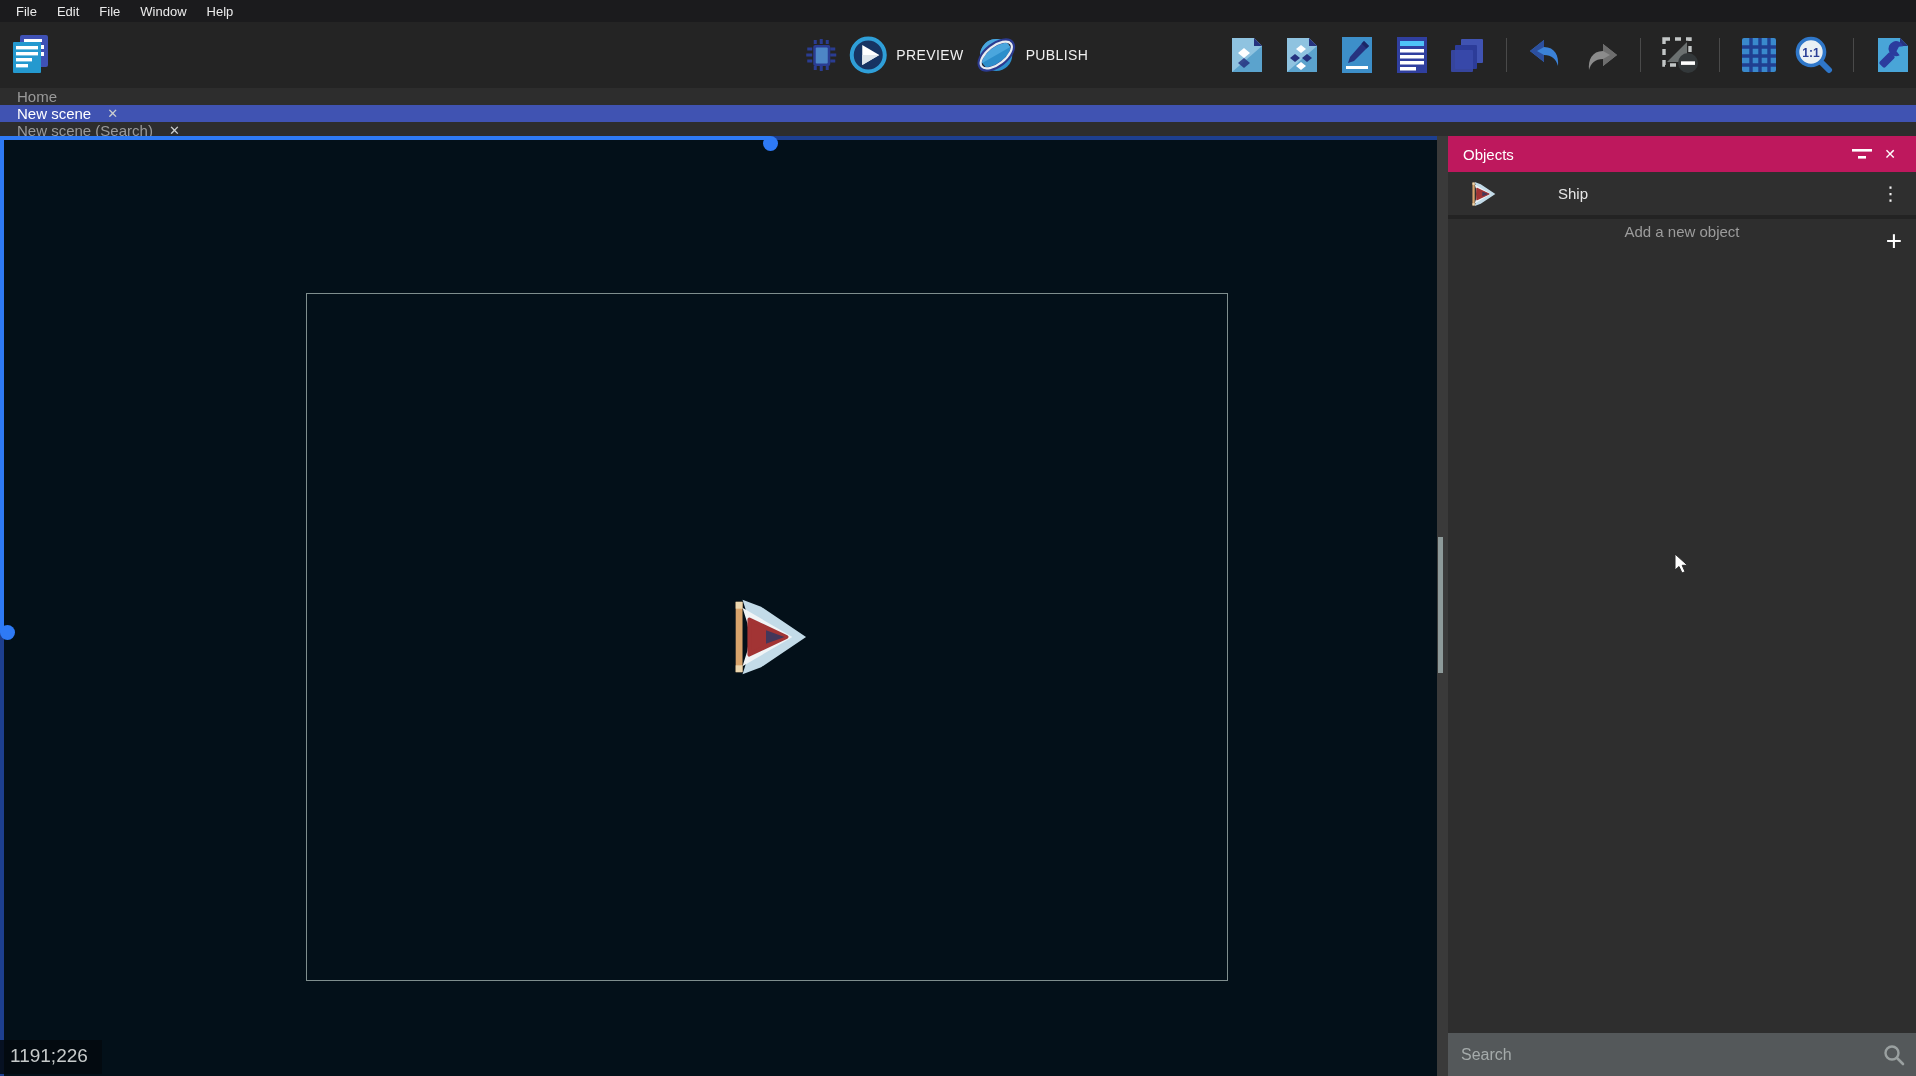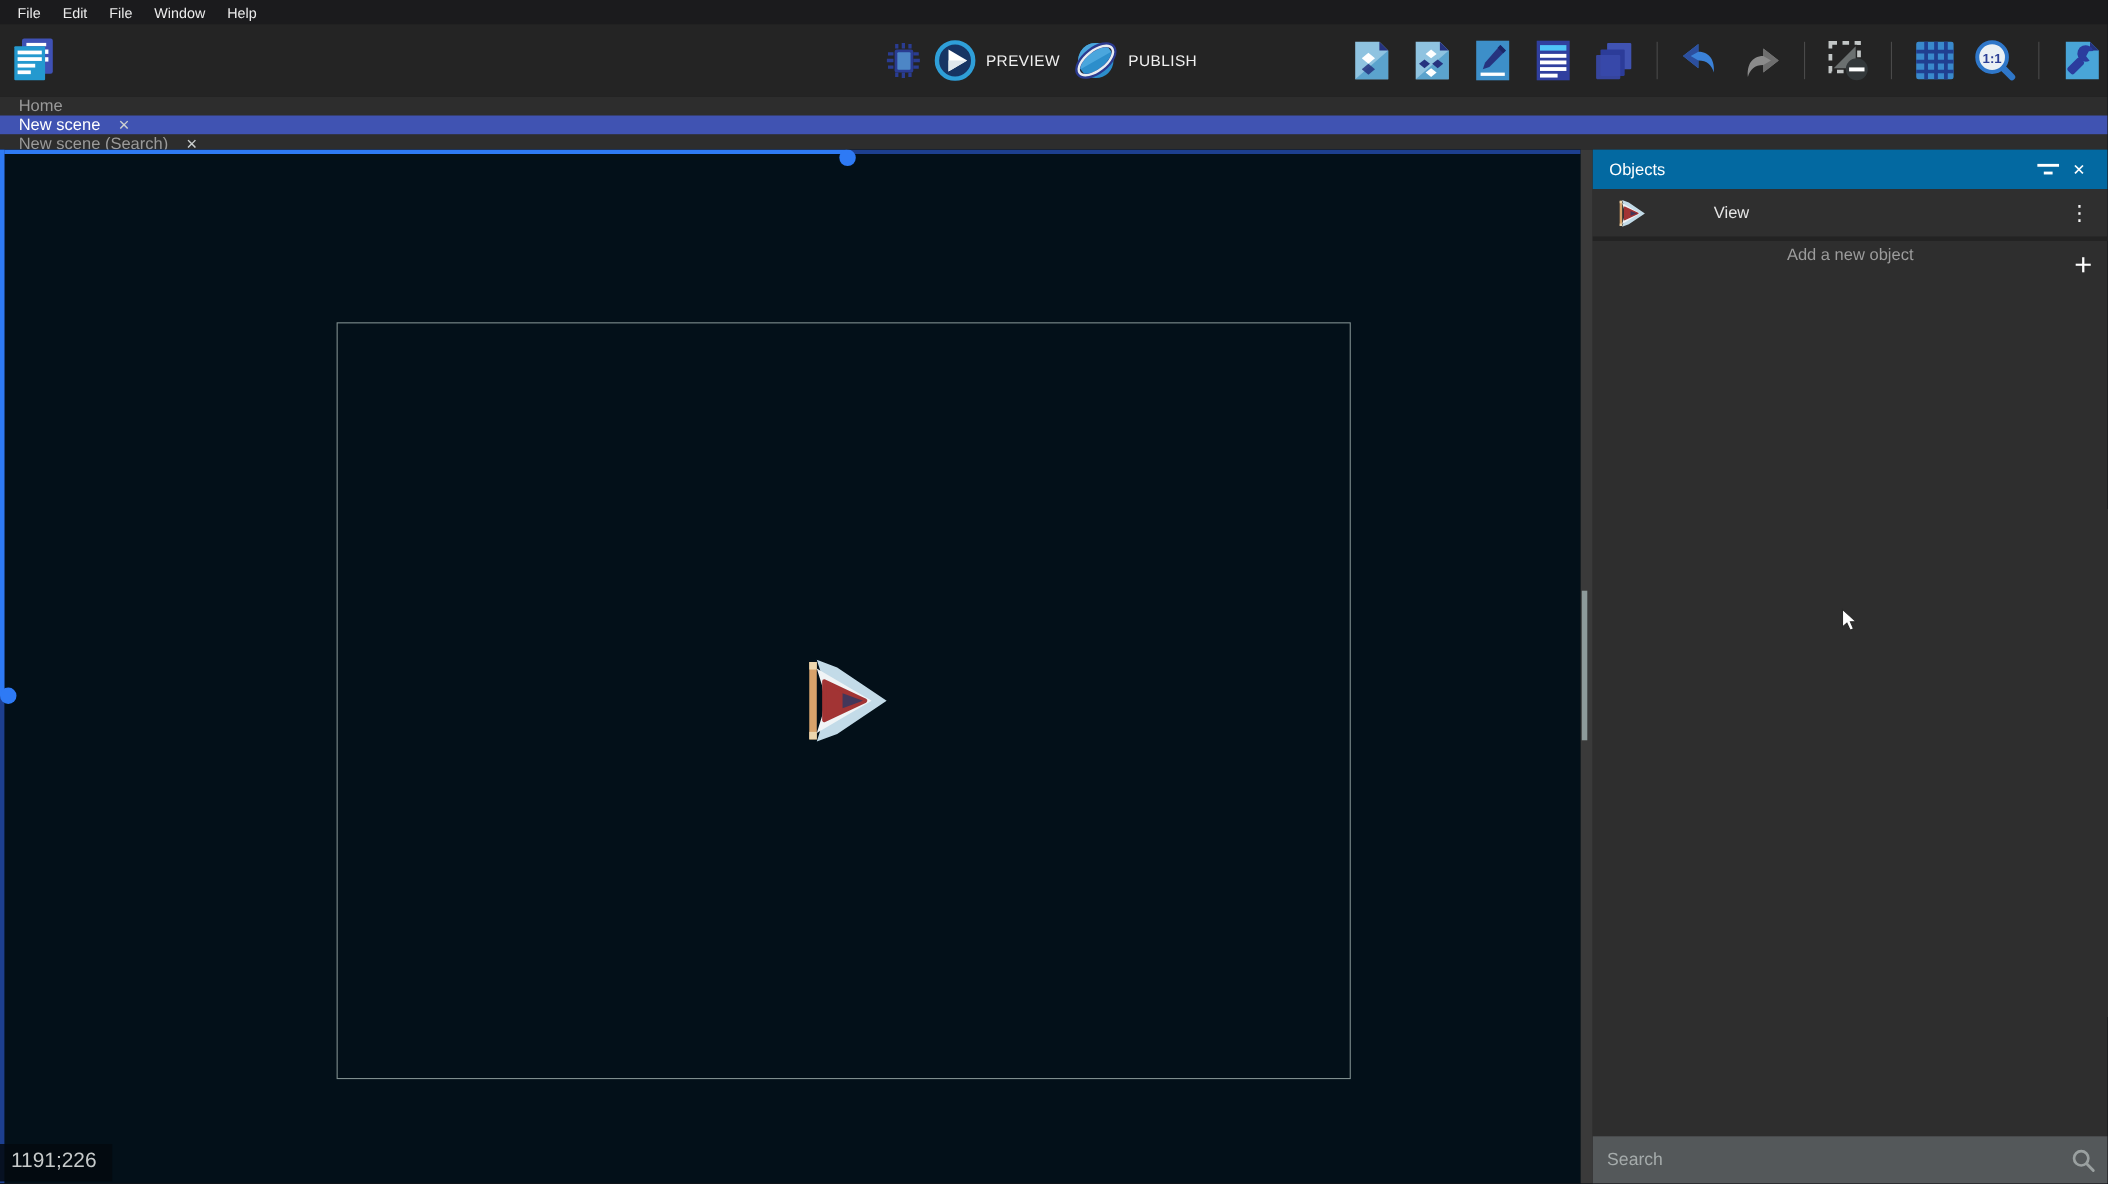--- a/index.html
+++ b/index.html
@@ -50,21 +50,21 @@
   .ship { position:absolute; left:722px; top:458px; width:86px; height:86px; }
   .coords { position:absolute; left:0; bottom:2px; background:rgba(3,9,15,0.85); color:#c6caca;
     font-size:19px; padding:5px 14px 7px 10px; }
 
   
   .splitter { position:absolute; left:1437px; top:0; width:11px; height:940px; background:#3a3a3a; }
   .splitter-thumb { position:absolute; left:1px; top:401px; width:5px; height:136px; background:#8d9a9a; }
 
   
   .panel { position:absolute; left:1448px; top:0; width:468px; height:940px; background:#2e2e2e; }
-  .panel-header { position:absolute; top:0; left:0; right:0; height:36px; background:#0369a1;
+  .panel-header { position:absolute; top:0; left:0; right:0; height:36px; background:#be185d;
     display:flex; align-items:center; padding:0 12px 0 15px; }
   .panel-title { color:#ffffff; font-size:15px; flex:1; }
   .panel-header .hdr-icon { width:28px; height:24px; display:flex; align-items:center;
     justify-content:center; cursor:pointer; }
   .panel-header .close { color:#ffffff; font-size:14px; }
   .obj-row { position:absolute; top:36px; left:0; right:0; height:47px; background:#2f2f2f;
     border-bottom:4px solid #232323; display:flex; align-items:center; cursor:pointer; }
   .obj-thumb { width:28px; height:28px; margin:0 14px 0 20px; }
   .obj-name { color:#e6e6e6; font-size:15px; flex:1; margin-left:48px; }
   .kebab { color:#f2f2f2; font-size:19px; letter-spacing:0; padding:0 16px; cursor:pointer; }
@@ -298,21 +298,21 @@
       <div class="obj-row">
         <svg class="obj-thumb" viewBox="0 0 88 88">
           <rect x="14" y="8" width="7" height="72" fill="#d8a36b"></rect>
           <rect x="14" y="8" width="7" height="7" fill="#ecd6ae"></rect>
           <rect x="14" y="73" width="7" height="7" fill="#ecd6ae"></rect>
           <path d="M21 6 L40 13 L86 44 L40 75 L21 82 L28 60 L31 44 L28 28 Z" fill="#c3dbe8"></path>
           <path d="M21 14 L72 44 L21 74 L26 58 L28 44 L26 30 Z" fill="#f0f4f6"></path>
           <path d="M28 26 L66 44 L28 62 Z" fill="#a23434" stroke="#a23434" stroke-width="4" stroke-linejoin="round"></path>
           <path d="M45 37 L64 44 L45 51 Z" fill="#43375a"></path>
         </svg>
-        <span class="obj-name">View</span>
+        <span class="obj-name">Ship</span>
         <span class="kebab">⋮</span>
       </div>
 
       <div class="add-row">
         <span class="add-label">Add a new object</span>
         <span class="add-plus">+</span>
       </div>
 
       <div class="search-bar">
         <input class="search-input" type="text" placeholder="Search" style="">

